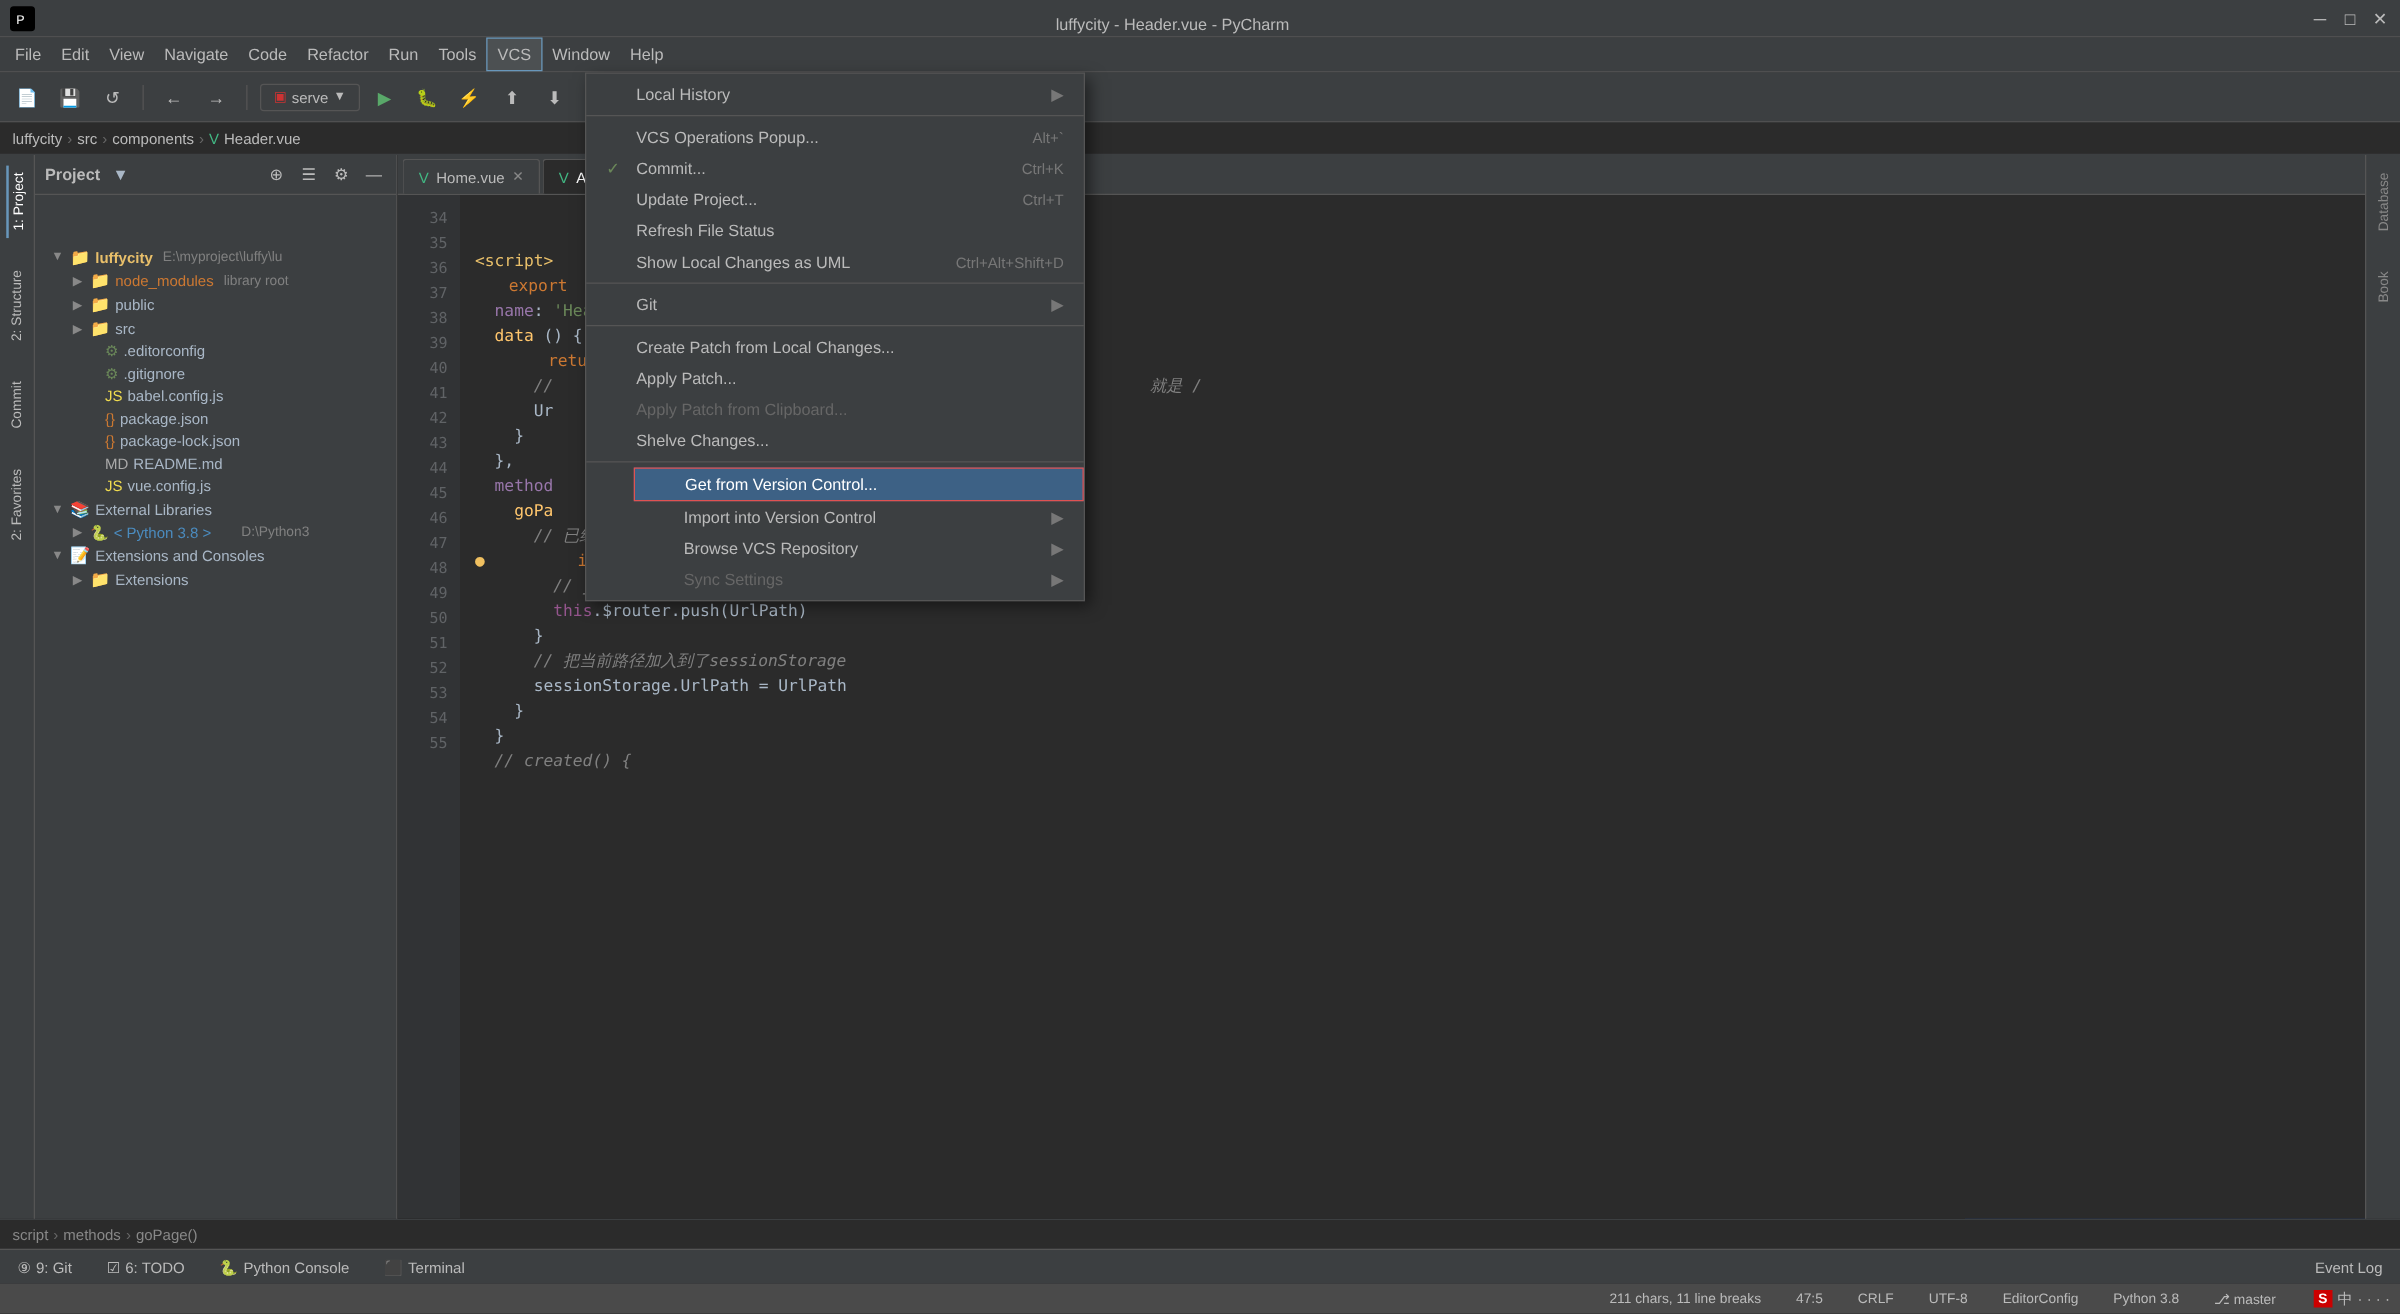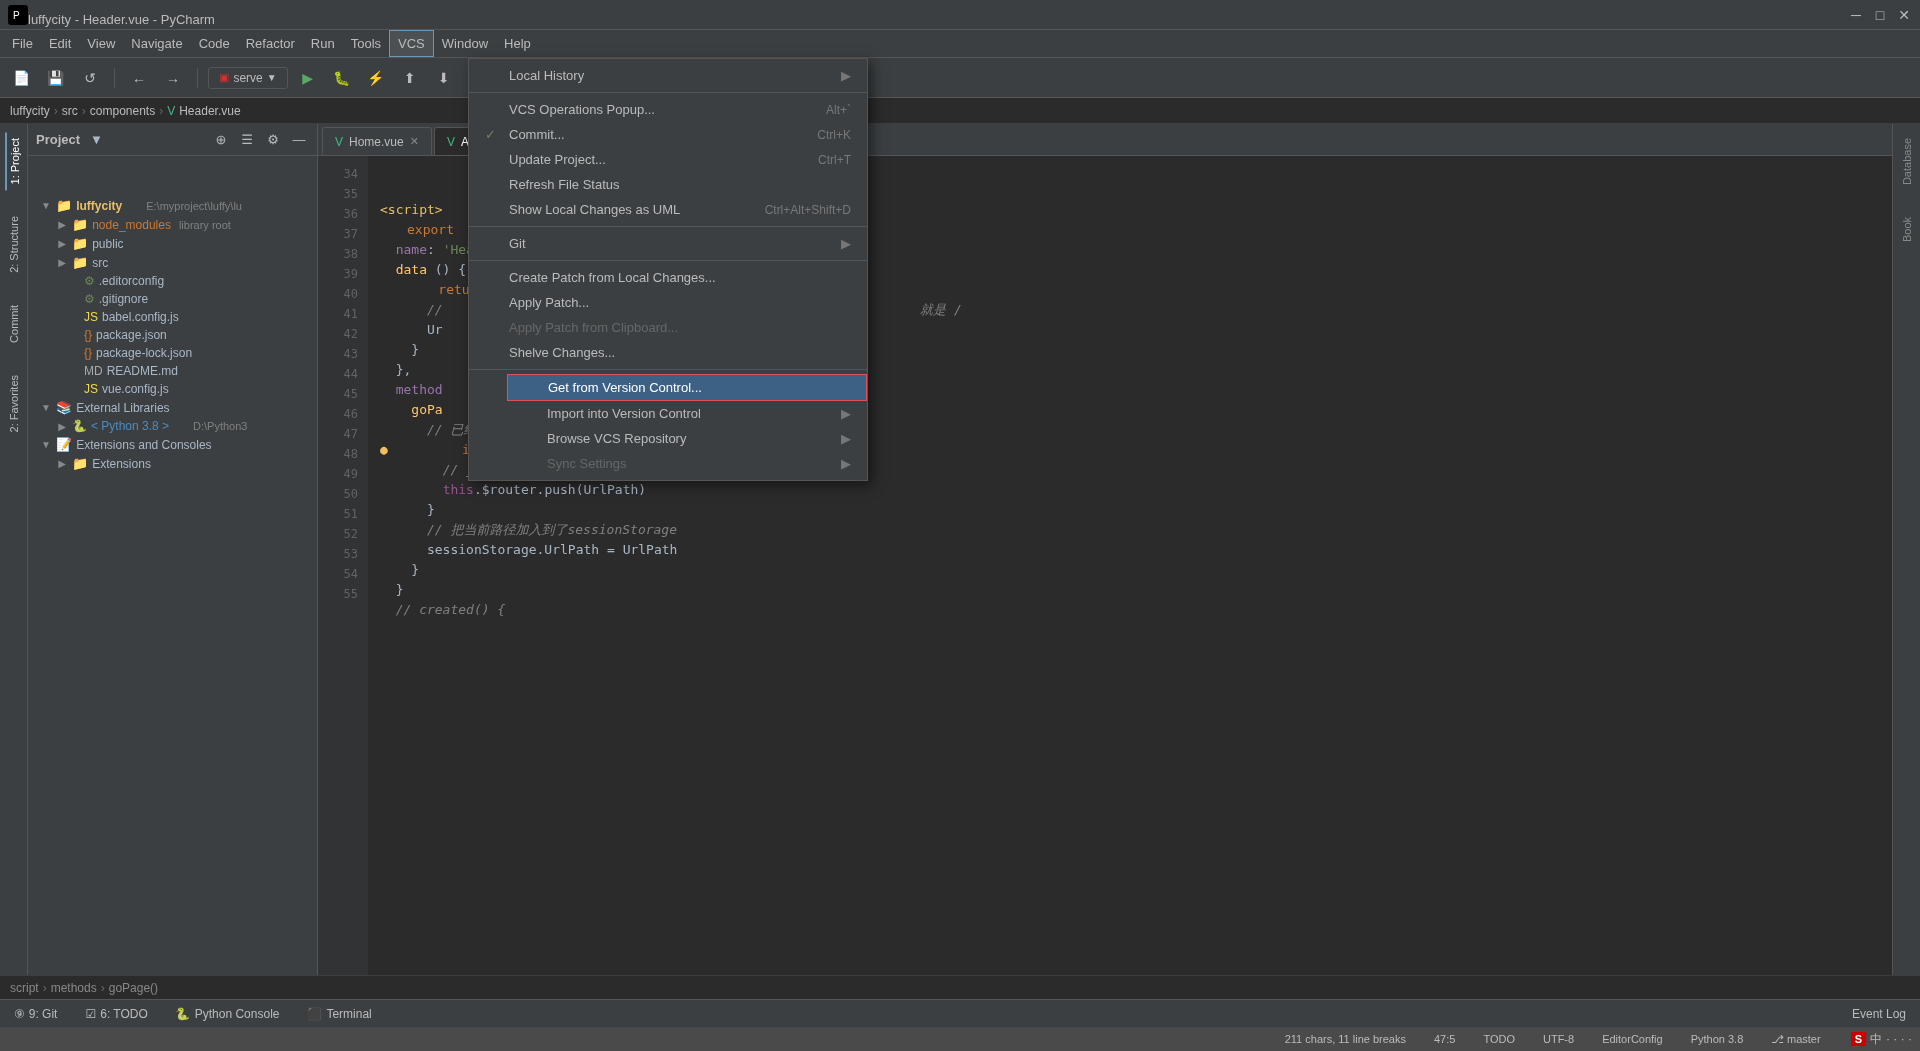--- a/index.html
+++ b/index.html
@@ -9,21 +9,21 @@
     #titlebar {
       height: 30px;
       background: #3c3f41;
       display: flex;
       align-items: center;
       justify-content: space-between;
       padding: 0 8px;
       border-bottom: 1px solid #555;
     }
     #titlebar .logo { width: 20px; height: 20px; background: #000; border-radius: 3px; display: flex; align-items: center; justify-content: center; }
-    #titlebar .title { flex: 1; text-align: left; color: #bbb; font-size: 13px; margin-top: 10px; }
+    #titlebar .title { flex: 1; text-align: center; color: #bbb; font-size: 13px; margin-top: 10px; }
     #titlebar .win-controls { display: flex; gap: 8px; }
     #titlebar .win-btn { width: 16px; height: 16px; display: flex; align-items: center; justify-content: center; cursor: pointer; color: #bbb; font-size: 14px; }
 
     
     #menubar {
       height: 28px;
       background: #3c3f41;
       display: flex;
       align-items: center;
       padding: 0 4px;
@@ -442,21 +442,21 @@
       <div class="sidebar-tool-btn">⚙</div>
       <div class="sidebar-tool-btn">—</div>
     </div>
     <div id="sidebar-tree">
 
       <div class="tree-item">
         <span class="indent" style="width:0px;"></span>
         <span class="tree-arrow">▼</span>
         <span class="folder-icon">📁</span>
         <span class="tree-label root">luffycity</span>
-        <span class="tree-label path" style="margin-left:20px;">E:\myproject\luffy\lu</span>
+        <span class="tree-label path" style="margin-left:4px;">E:\myproject\luffy\lu</span>
       </div>
 
       <div class="tree-item">
         <span class="indent" style="width:16px;"></span>
         <span class="tree-arrow">▶</span>
         <span class="folder-icon">📁</span>
         <span class="tree-label lib">node_modules</span>
         <span class="tree-label path" style="margin-left:4px;">library root</span>
       </div>
 
@@ -753,21 +753,21 @@
 
 <div id="status-bar">
   <div style="flex:1;"></div>
   <div class="status-item">
     <span>211 chars, 11 line breaks</span>
   </div>
   <div class="status-item">
     <span>47:5</span>
   </div>
   <div class="status-item">
-    <span>TODO</span>
+    <span>CRLF</span>
   </div>
   <div class="status-item">
     <span>UTF-8</span>
   </div>
   <div class="status-item">
     <span>EditorConfig</span>
   </div>
   <div class="status-item">
     <span>Python 3.8</span>
   </div>

